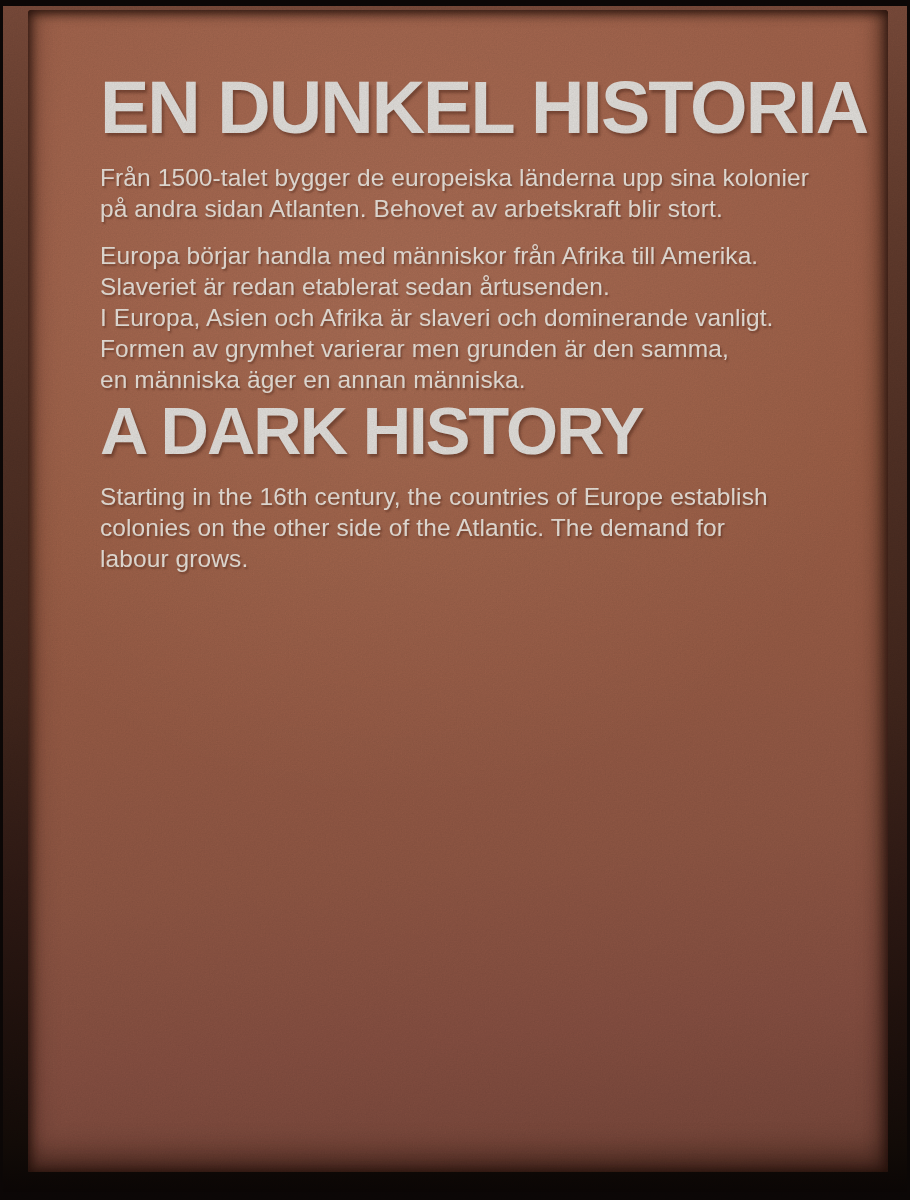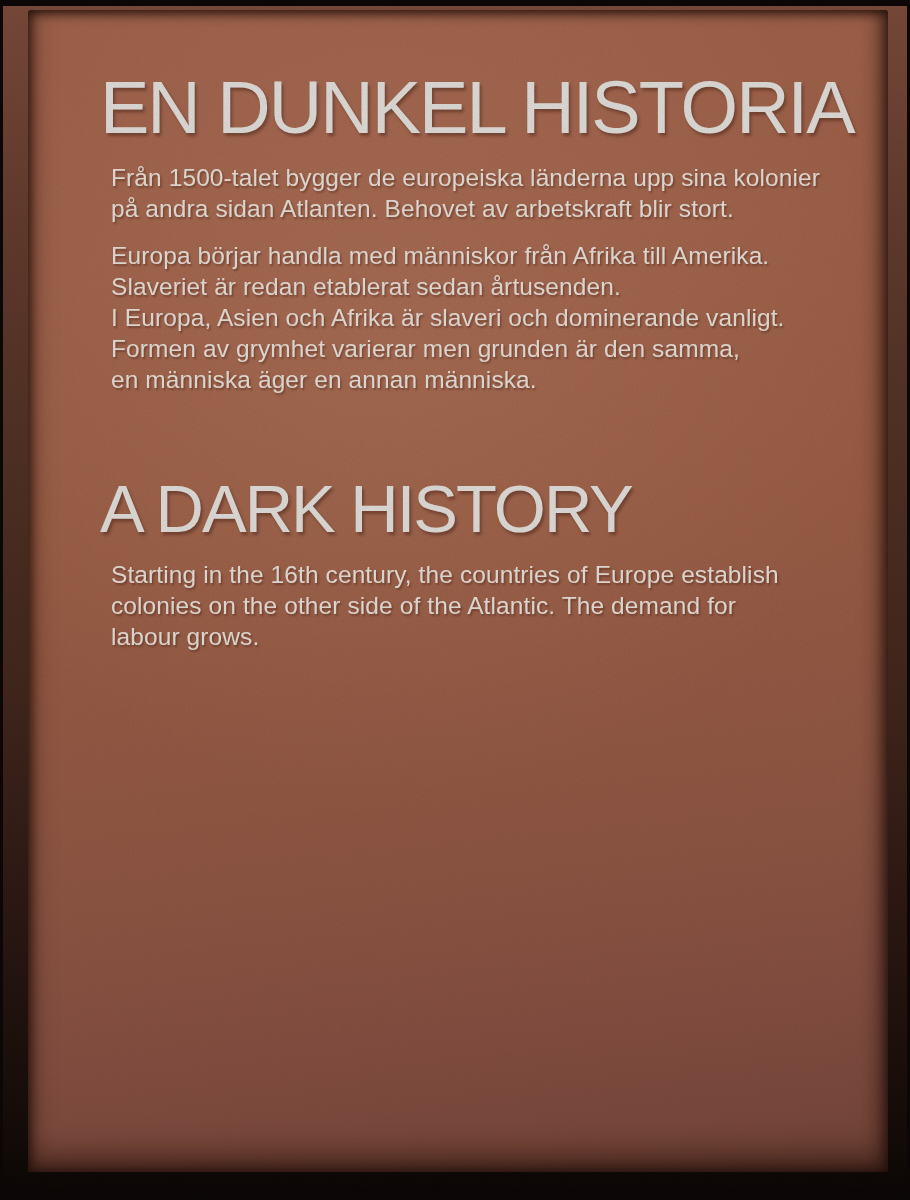--- a/index.html
+++ b/index.html
@@ -34,32 +34,31 @@
       inset 4px 0 12px rgba(25, 10, 6, 0.40),
       inset -7px 0 16px rgba(25, 10, 6, 0.45),
       inset 0 -16px 28px rgba(25, 10, 6, 0.50);
     padding: 58px 40px 0 72px;
     box-sizing: border-box;
   }
   .title {
     margin: 0;
     font-size: 74px;
     line-height: 1.08;
-    font-weight: 400;
+    font-weight: 700;
     letter-spacing: -2px;
     color: #e7e4e0;
     text-shadow: 2px 3px 3px rgba(60, 24, 14, 0.40);
     white-space: nowrap;
   }
   .title-en {
     font-size: 67px;
-    margin-top: 78px;
   }
   .body {
-    margin: 16px 0 0 11px;
+    margin: 16px 0 0 0;
     font-size: 24.5px;
     line-height: 31px;
     font-weight: 400;
     letter-spacing: 0.1px;
     color: #ece5dd;
     text-shadow: 1.5px 2px 2px rgba(60, 24, 14, 0.38);
     white-space: pre-line;
   }
   .body-first { margin-top: 14px; }
   .grain {

